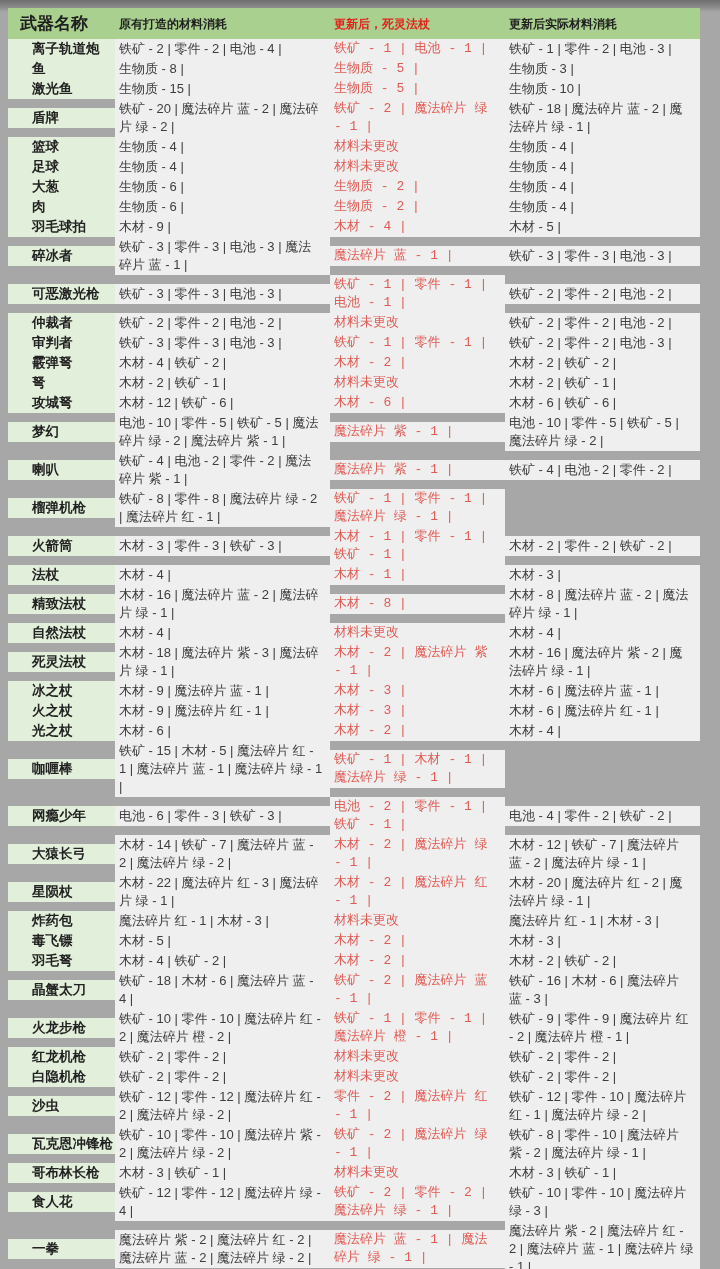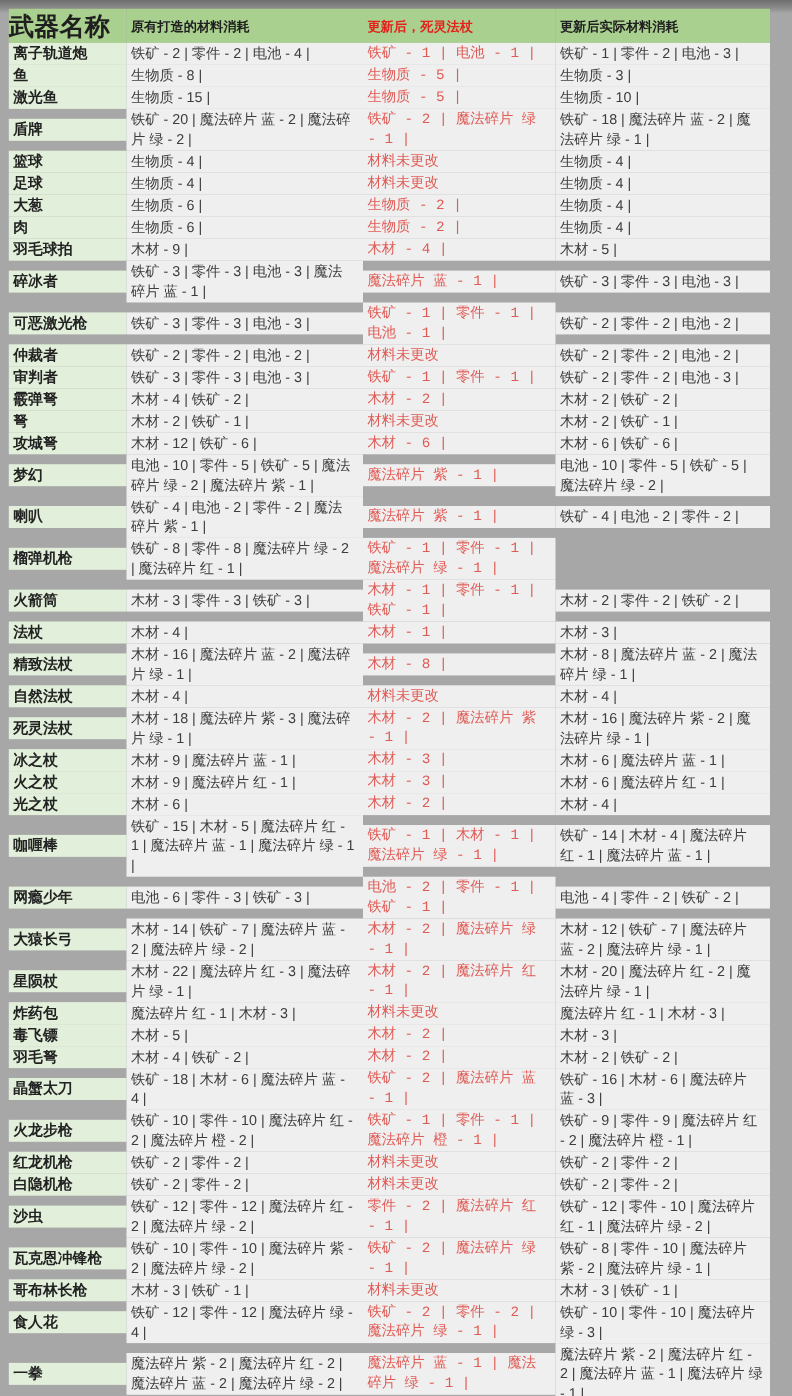--- a/index.html
+++ b/index.html
@@ -34,34 +34,34 @@
     background: var(--body-bg);
     padding: 1px 6px 1px 4px;
     box-sizing: border-box;
     word-break: break-all;
   }
   .cell.name {
     background: var(--name-bg);
     color: var(--name-text);
     font-weight: bold;
     font-size: 13.5px;
-    padding-left: 4px;
+    padding-left: 24px;
     word-break: keep-all;
   }
   .cell.reduced { color: var(--red-col); font-family: Liberation Mono, monospace; }
   .row.header .cell {
     background: var(--header-bg);
     color: var(--header-text);
     font-weight: bold;
     font-size: 12px;
     min-height: 31px;
     word-break: keep-all;
   }
   .row.header .cell.hdr-red { color: var(--header-red); }
-  .row.header .cell.name { font-size: 23px; padding-left: 0; }
+  .row.header .cell.name { font-size: 17px; padding-left: 12px; }
 </style>
 </head>
 <body>
 
 <div class="page">
   <div class="table">
     <div class="row header">
       <div class="cell name">武器名称</div>
       <div class="cell">原有打造的材料消耗</div>
       <div class="cell hdr-red">更新后，死灵法杖</div>
@@ -226,21 +226,20 @@
         <div class="row">
           <div class="cell name">光之杖</div>
           <div class="cell plain">木材 - 6 |</div>
           <div class="cell reduced">木材 - 2 |</div>
           <div class="cell plain">木材 - 4 |</div>
         </div>
         <div class="row">
           <div class="cell name">咖喱棒</div>
           <div class="cell plain">铁矿 - 15 | 木材 - 5 | 魔法碎片 红 - 1 | 魔法碎片 蓝 - 1 | 魔法碎片 绿 - 1 |</div>
           <div class="cell reduced">铁矿 - 1 | 木材 - 1 | 魔法碎片 绿 - 1 |</div>
-          <div class="cell plain">铁矿 - 14 | 木材 - 4 | 魔法碎片 红 - 1 | 魔法碎片 蓝 - 1 |</div>
         </div>
         <div class="row">
           <div class="cell name">网瘾少年</div>
           <div class="cell plain">电池 - 6 | 零件 - 3 | 铁矿 - 3 |</div>
           <div class="cell reduced">电池 - 2 | 零件 - 1 | 铁矿 - 1 |</div>
           <div class="cell plain">电池 - 4 | 零件 - 2 | 铁矿 - 2 |</div>
         </div>
         <div class="row">
           <div class="cell name">大猿长弓</div>
           <div class="cell plain">木材 - 14 | 铁矿 - 7 | 魔法碎片 蓝 - 2 | 魔法碎片 绿 - 2 |</div>

